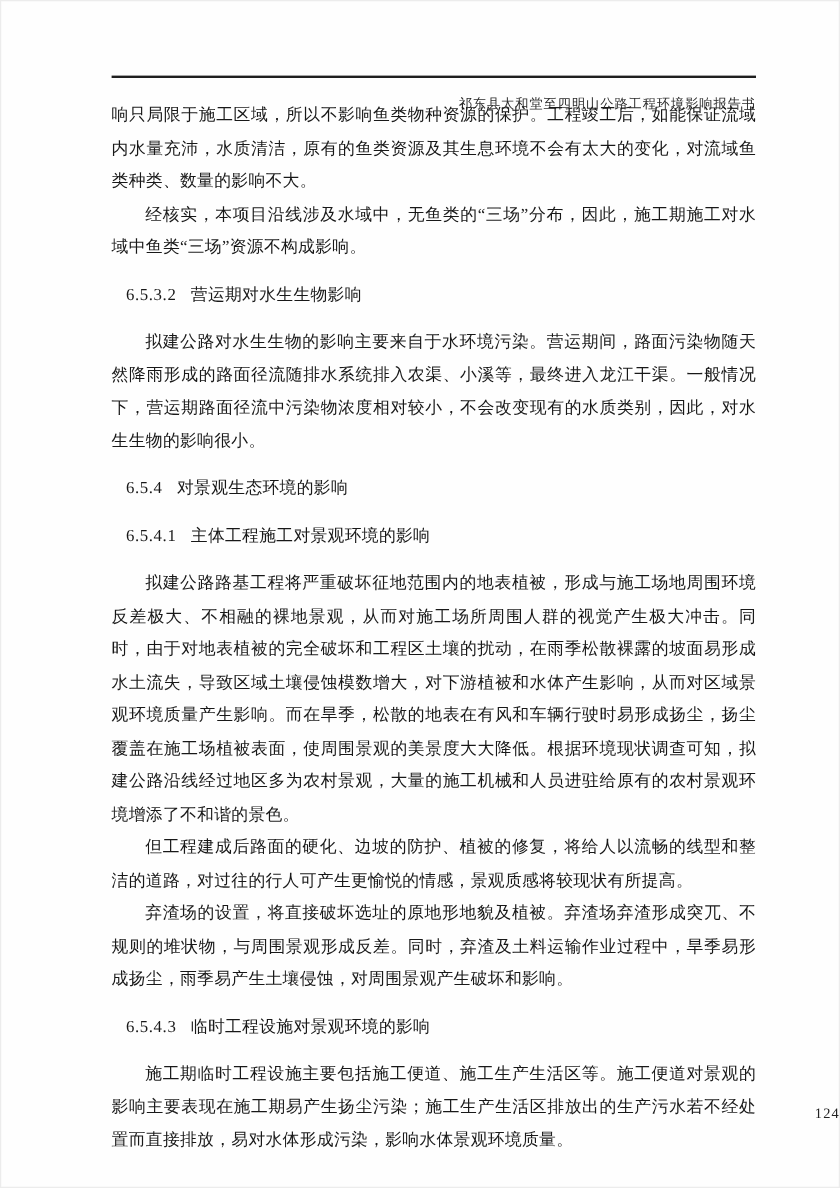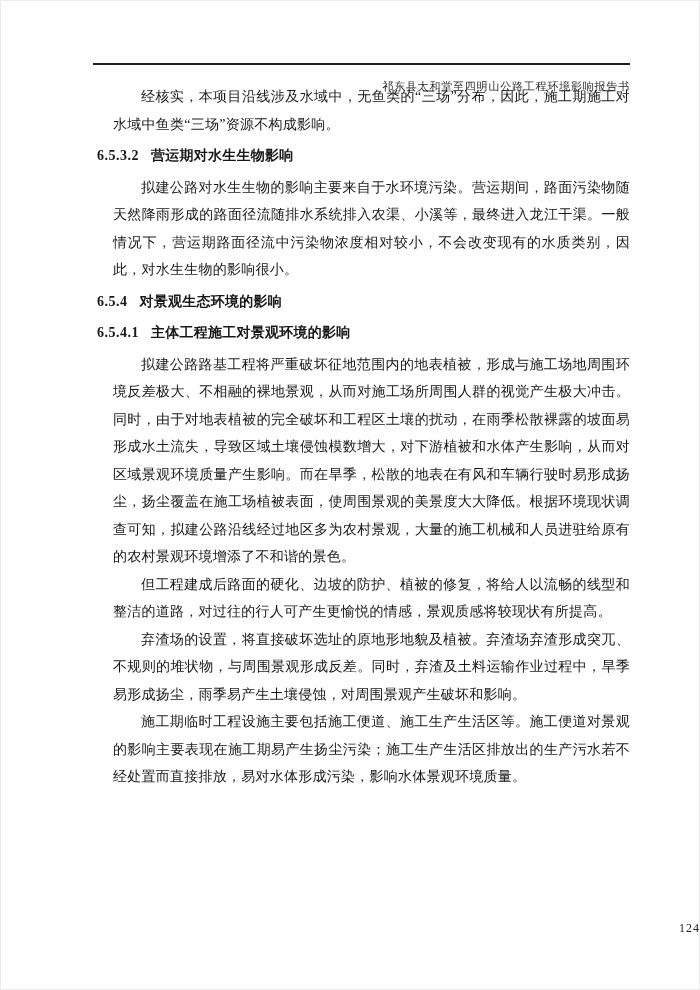--- a/index.html
+++ b/index.html
@@ -38,22 +38,22 @@
     top: 83px; left: 93px; width: 537px;
     font-size: 14px;
     line-height: 27.5px;
     letter-spacing: 0.25px;
     text-align: justify;
     text-justify: inter-character;
     word-break: break-all;
     color: #181818;
   }
   .para { margin: 0; }
-  .para.indent { text-indent: 28px; margin-left: 20px; }
-  .heading { margin: 4px; font-weight: bold; font-size: 14px; }
+  .para.indent { text-indent: 28px; }
+  .heading { margin: 12px; font-weight: normal; font-size: 14px; }
   .heading .h-num { letter-spacing: 0.5px; }
   .heading .h-title { margin-left: 12px; }
   .page-footer {
     position: absolute;
     top: 921px; left: 0; width: 700px;
     text-align: right;
     font-size: 12px;
     letter-spacing: 1px;
     color: #222;
   }
@@ -62,20 +62,21 @@
 <body>
 
 <div class="page">
 
   <div class="running-header">祁东县太和堂至四明山公路工程环境影响报告书</div>
 
   <div class="header-rule"></div>
 
   <div class="content">
 
+    <p class="para">响只局限于施工区域，所以不影响鱼类物种资源的保护。工程竣工后，如能保证流域内水量充沛，水质清洁，原有的鱼类资源及其生息环境不会有太大的变化，对流域鱼类种类、数量的影响不大。</p>
 
     <p class="para indent">经核实，本项目沿线涉及水域中，无鱼类的“三场”分布，因此，施工期施工对水域中鱼类“三场”资源不构成影响。</p>
 
     <h3 class="heading">
       <span class="h-num">6.5.3.2</span><span class="h-title">营运期对水生生物影响</span>
     </h3>
 
     <p class="para indent">拟建公路对水生生物的影响主要来自于水环境污染。营运期间，路面污染物随天然降雨形成的路面径流随排水系统排入农渠、小溪等，最终进入龙江干渠。一般情况下，营运期路面径流中污染物浓度相对较小，不会改变现有的水质类别，因此，对水生生物的影响很小。</p>
 
     <h3 class="heading">
@@ -86,20 +87,23 @@
       <span class="h-num">6.5.4.1</span><span class="h-title">主体工程施工对景观环境的影响</span>
     </h3>
 
     <p class="para indent">拟建公路路基工程将严重破坏征地范围内的地表植被，形成与施工场地周围环境反差极大、不相融的裸地景观，从而对施工场所周围人群的视觉产生极大冲击。同时，由于对地表植被的完全破坏和工程区土壤的扰动，在雨季松散裸露的坡面易形成水土流失，导致区域土壤侵蚀模数增大，对下游植被和水体产生影响，从而对区域景观环境质量产生影响。而在旱季，松散的地表在有风和车辆行驶时易形成扬尘，扬尘覆盖在施工场植被表面，使周围景观的美景度大大降低。根据环境现状调查可知，拟建公路沿线经过地区多为农村景观，大量的施工机械和人员进驻给原有的农村景观环境增添了不和谐的景色。</p>
 
     <p class="para indent">但工程建成后路面的硬化、边坡的防护、植被的修复，将给人以流畅的线型和整洁的道路，对过往的行人可产生更愉悦的情感，景观质感将较现状有所提高。</p>
 
 
     <p class="para indent">弃渣场的设置，将直接破坏选址的原地形地貌及植被。弃渣场弃渣形成突兀、不规则的堆状物，与周围景观形成反差。同时，弃渣及土料运输作业过程中，旱季易形成扬尘，雨季易产生土壤侵蚀，对周围景观产生破坏和影响。</p>
 
+    <h3 class="heading">
+      <span class="h-num">6.5.4.3</span><span class="h-title">临时工程设施对景观环境的影响</span>
+    </h3>
 
     <p class="para indent">施工期临时工程设施主要包括施工便道、施工生产生活区等。施工便道对景观的影响主要表现在施工期易产生扬尘污染；施工生产生活区排放出的生产污水若不经处置而直接排放，易对水体形成污染，影响水体景观环境质量。</p>
 
   </div>
 
   <div class="page-footer">124</div>
 
 </div>
 
 </body></html>

